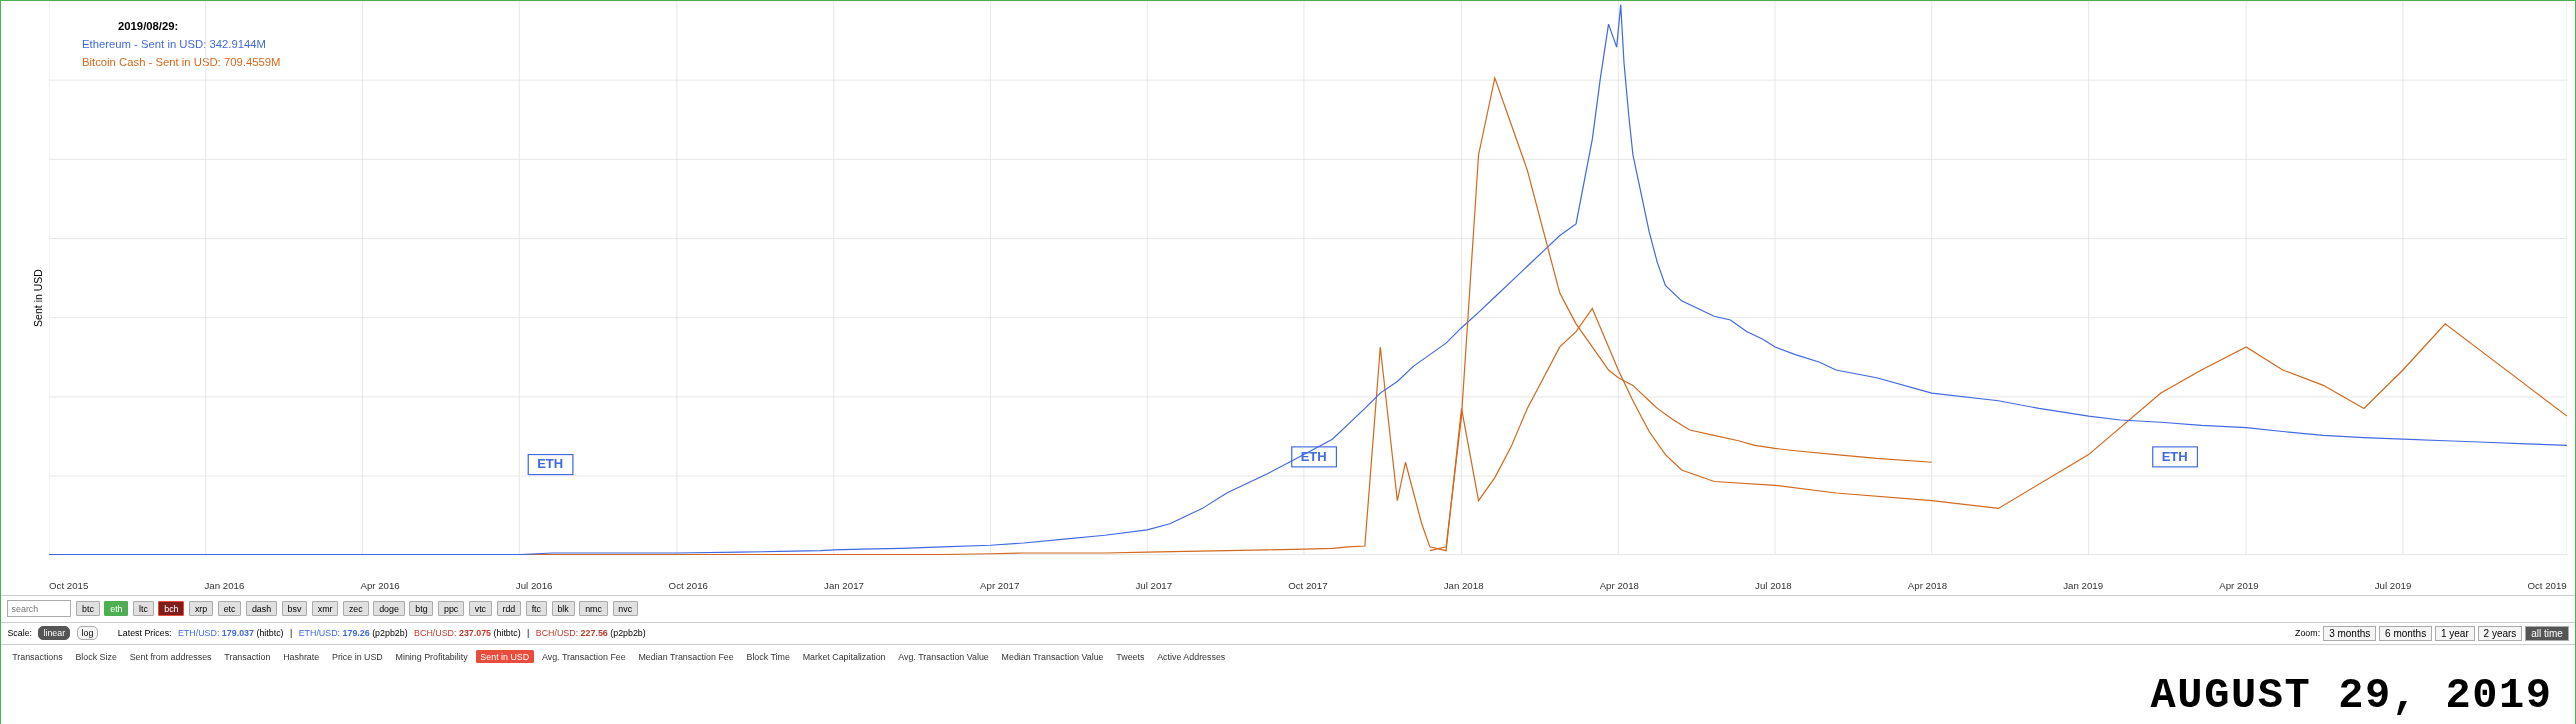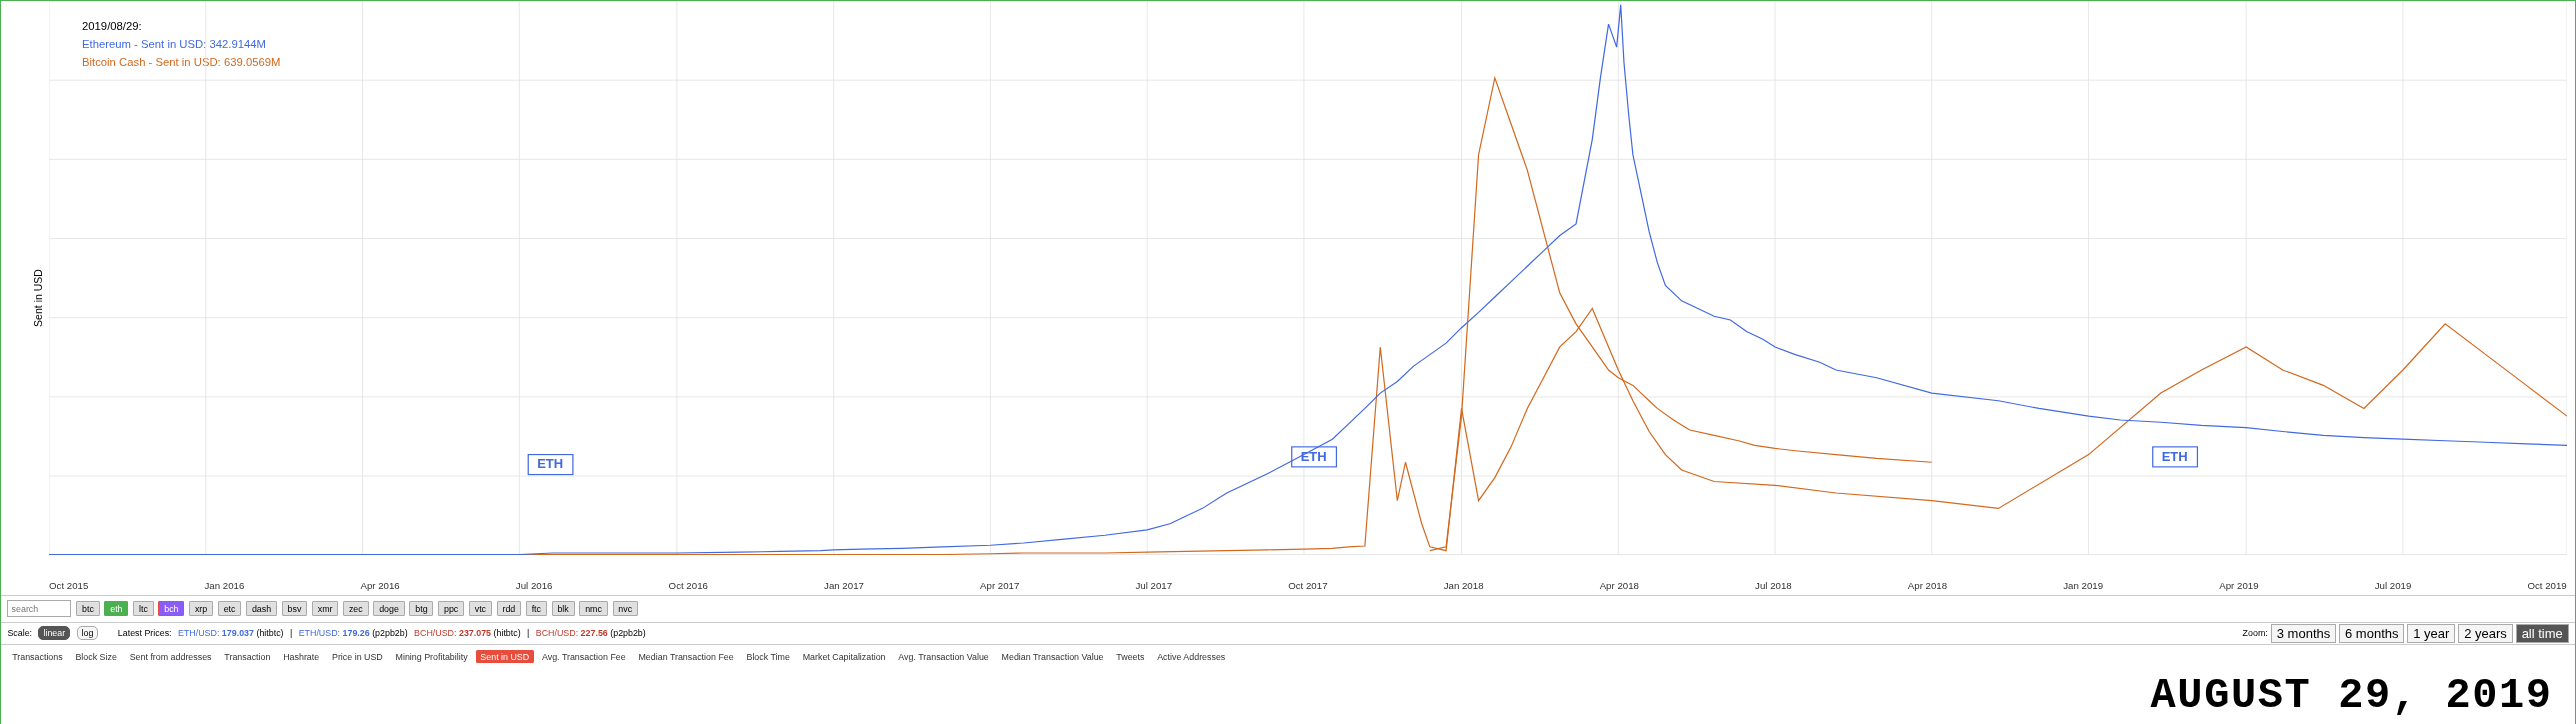--- a/index.html
+++ b/index.html
@@ -31,22 +31,23 @@
     .tooltip-box {
       position: absolute;
       top: 16px;
       left: 81px;
       font-size: 11.3px;
       line-height: 1.6;
     }
 
     .tooltip-date {
       font-size: 11.3px;
-      font-weight: normal;
+      font-weight: bold;
       color: #000;
+      margin-left: 36px;
     }
 
     .tooltip-eth {
       color: #4169E1;
       font-size: 11.3px;
     }
 
     .tooltip-bch {
       color: #D2691E;
       font-size: 11.3px;
@@ -115,21 +116,21 @@
       color: #000;
     }
 
     .coin-tag.active-eth {
       background: #4CAF50;
       color: #fff;
       border-color: #4CAF50;
     }
 
     .coin-tag.active-bch {
-      background: #8b5cf6;
+      background: #7f1d1d;
       color: #fff;
       border-color: #e74c3c;
       text-align: right;
     }
 
     
     .scale-bar {
       background: #fff;
       border-top: 0.8px solid #ccc;
       padding: 2.4px 6.4px;
@@ -159,21 +160,21 @@
     .zoom-section {
       display: flex;
       align-items: center;
       gap: 3.2px;
     }
 
     .zoom-btn {
       display: inline-block;
       padding: 0.8px 4.8px;
       border: 0.8px solid #aaa;
-      font-size: 13px;
+      font-size: 10px;
       cursor: pointer;
       background: #f5f5f5;
     }
 
     .zoom-btn.active {
       background: #555;
       color: #fff;
     }
 
     
@@ -238,21 +239,21 @@
   <div class="chart-area">
 
     <div class="y-axis-label">Sent in USD</div>
 
     <div class="tooltip-box">
       <div class="tooltip-date">2019/08/29:</div>
       <div class="tooltip-eth">
         <span>Ethereum - Sent in USD:</span> <span>342.9144M</span>
       </div>
       <div class="tooltip-bch">
-        <span>Bitcoin Cash - Sent in USD:</span> <span>639.0569M</span>
+        <span>Bitcoin Cash - Sent in USD:</span> <span>709.4559M</span>
       </div>
     </div>
 
     <div class="chart-svg-container">
       <svg width="100%" height="100%" viewBox="0 0 3100 720" preserveAspectRatio="none" style="font-size:11px">
 
         <line x1="0" y1="0" x2="3100" y2="0" stroke="#e0e0e0" stroke-width="1"></line>
         <line x1="0" y1="103" x2="3100" y2="103" stroke="#e0e0e0" stroke-width="1"></line>
         <line x1="0" y1="206" x2="3100" y2="206" stroke="#e0e0e0" stroke-width="1"></line>
         <line x1="0" y1="309" x2="3100" y2="309" stroke="#e0e0e0" stroke-width="1"></line>

